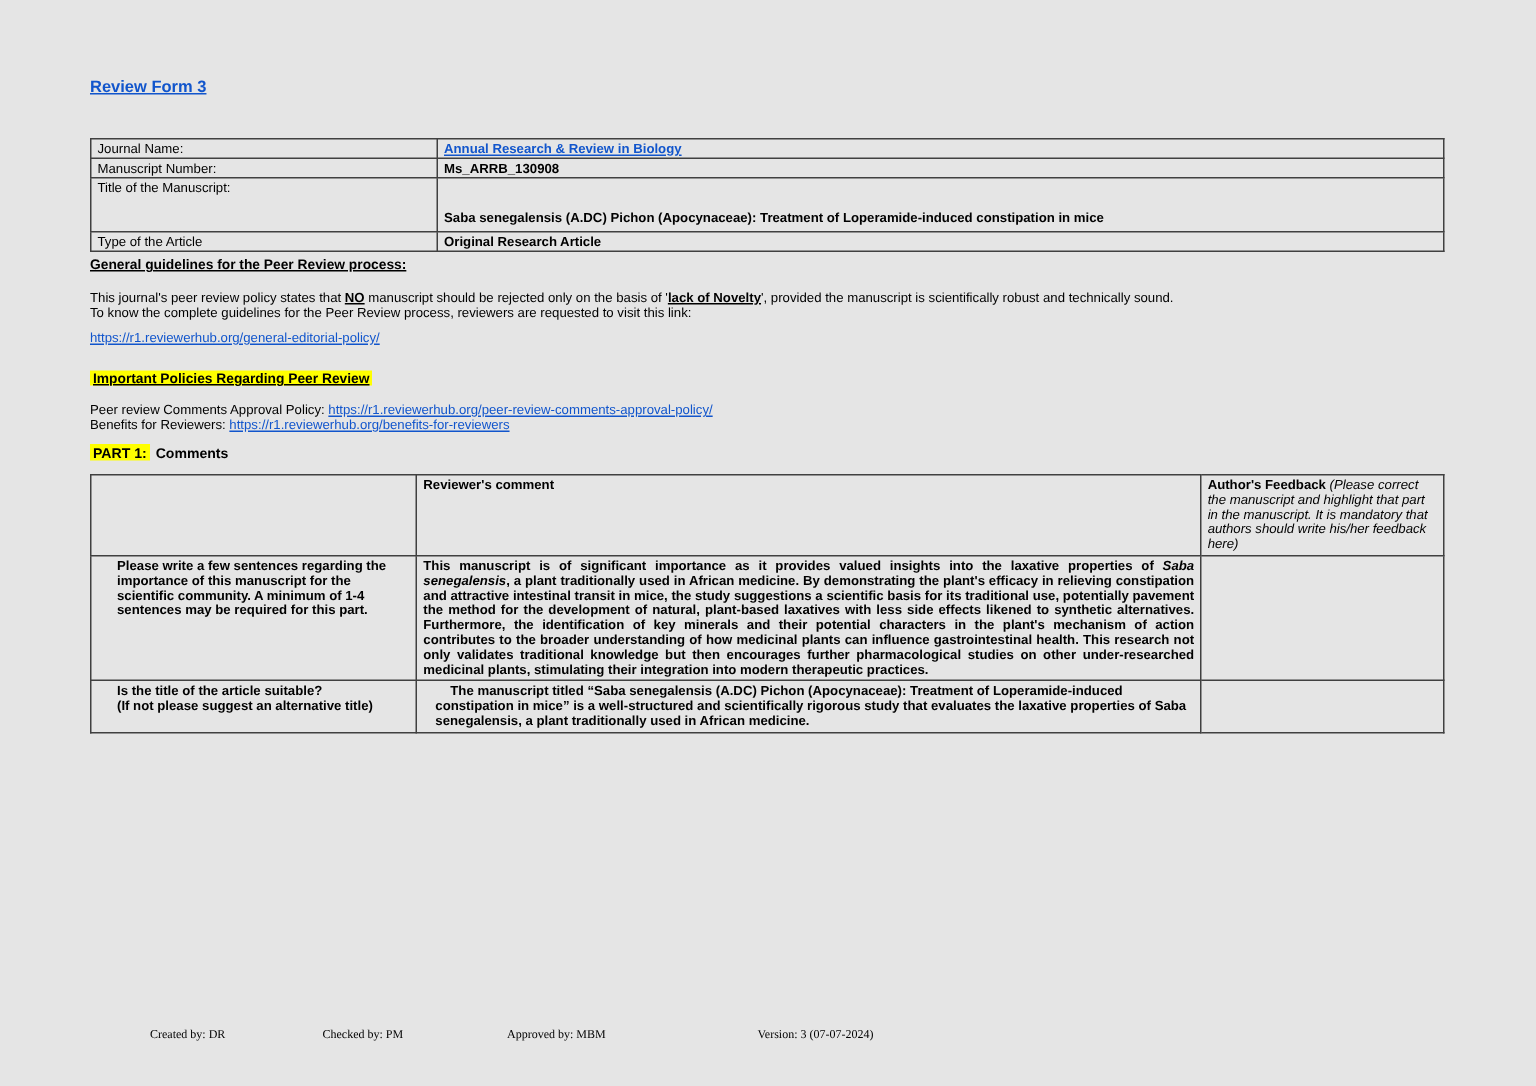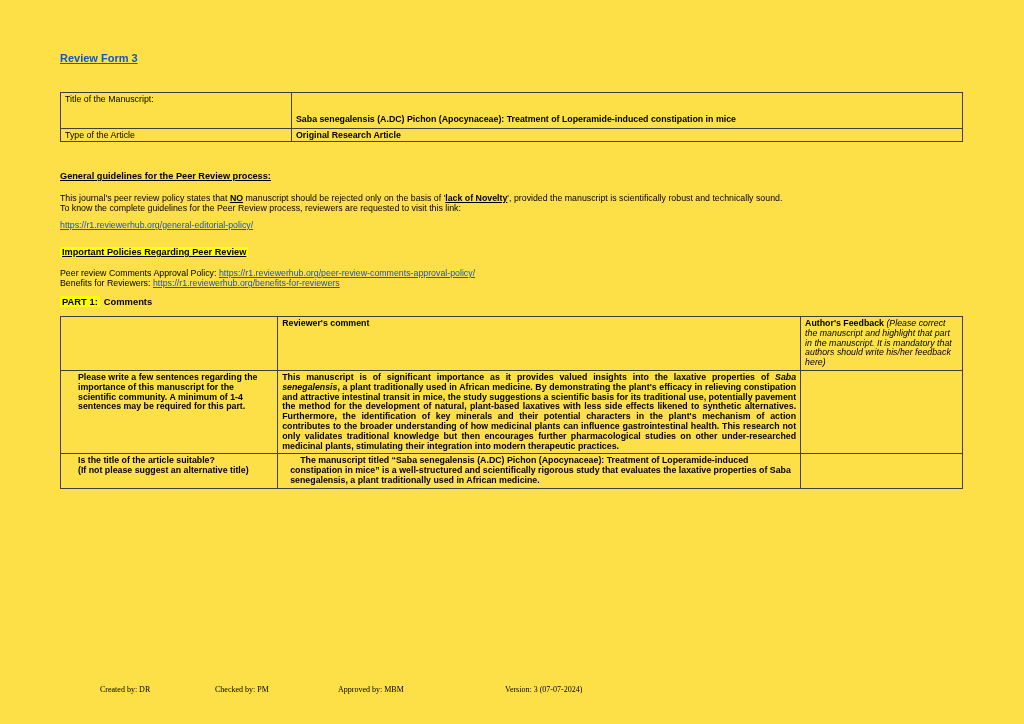--- a/index.html
+++ b/index.html
@@ -2,21 +2,21 @@
 <html style="--accent-blue: #1155CC; --highlight-yellow: #FFFF00; --border-gray: #404040;"><head>
 <meta charset="utf-8">
 <style>
   :root{
     --accent-blue:#1155CC;
     --highlight-yellow:#FFFF00;
     --border-gray:#404040;
   }
   html,body{margin:0;padding:0;background:#ffffff;}
   .page{
-    position:relative;width:1024px;height:724px;background:#fde047;
+    position:relative;width:1024px;height:724px;background:#e5e5e5;
     font-family:"Liberation Sans", sans-serif;color:#000;overflow:hidden;
   }
   .bold{font-weight:bold;}
   .italic{font-style:italic;}
   .link{color:var(--accent-blue);text-decoration:underline;cursor:pointer;text-align:center;}
   .blink{color:var(--accent-blue);text-decoration:underline;font-weight:bold;cursor:pointer;}
   .bold-u{font-weight:bold;text-decoration:underline;}
   .hl{background:var(--highlight-yellow);padding:0 2px;}
 
   .doc-title{
@@ -65,20 +65,28 @@
 </style>
 </head>
 <body>
 
 <div class="page">
 
   <div class="doc-title">Review Form 3</div>
 
   <table class="info-table">
     <tbody>
+        <tr>
+      <td class="lbl">Journal Name:</td>
+      <td class="val"><span class="blink">Annual Research &amp; Review in Biology</span></td>
+    </tr>
+    <tr>
+      <td class="lbl">Manuscript Number:</td>
+      <td class="val">Ms_ARRB_130908</td>
+    </tr>
     <tr>
       <td class="lbl">Title of the Manuscript:</td>
       <td class="val title-cell">Saba senegalensis (A.DC) Pichon (Apocynaceae): Treatment of Loperamide-induced constipation in mice</td>
     </tr>
     <tr>
       <td class="lbl">Type of the Article</td>
       <td class="val">Original Research Article</td>
     </tr>
   </tbody>
     </table>

